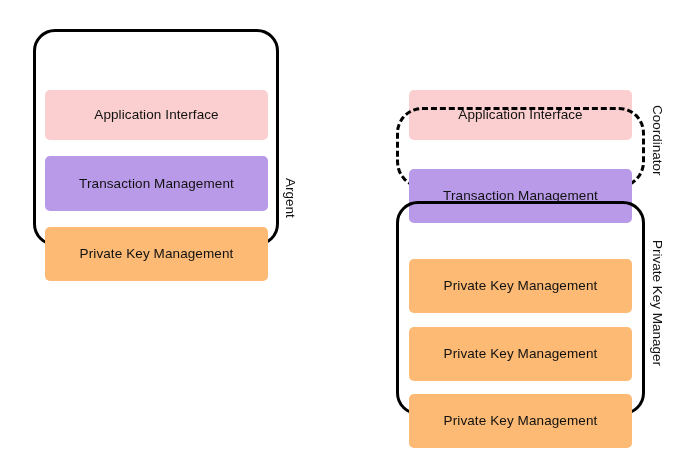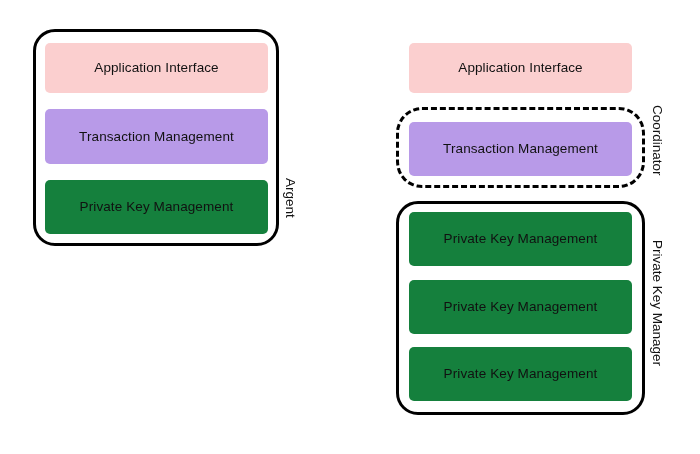--- a/index.html
+++ b/index.html
@@ -28,24 +28,25 @@
     border-radius: 5px;
     display: flex;
     align-items: center;
     justify-content: center;
     color: #111111;
     font-size: 13.5px;
     letter-spacing: 0.1px;
     line-height: 1;
     white-space: nowrap;
     box-sizing: border-box;
+    margin-top: 47px;
   }
   .block.pink   { background: #FBCFCF; }
   .block.purple { background: #B89AE8; }
-  .block.teal   { background: #15803d; }
+  .block.teal   { background: #fdba74; }
 
   
   .container {
     position: absolute;
     box-sizing: border-box;
     background: transparent;
   }
   .container.solid {
     border: 3.5px solid #000000;
     border-radius: 22px;

